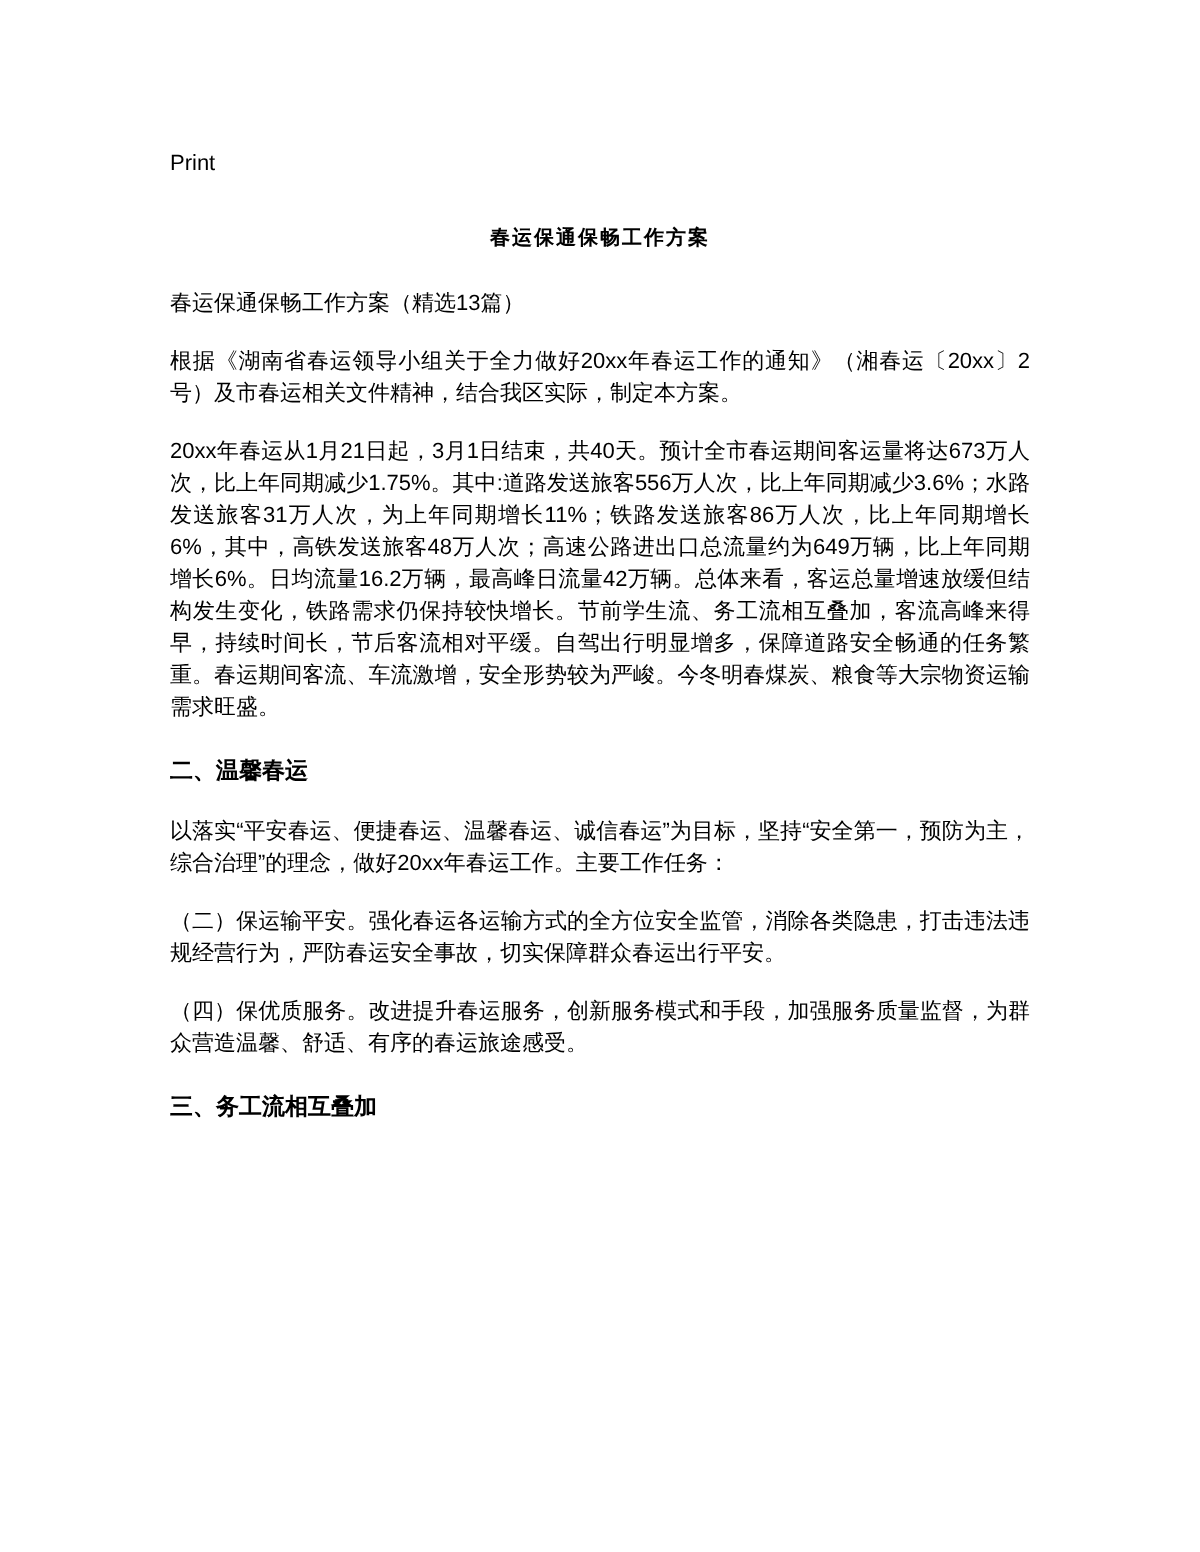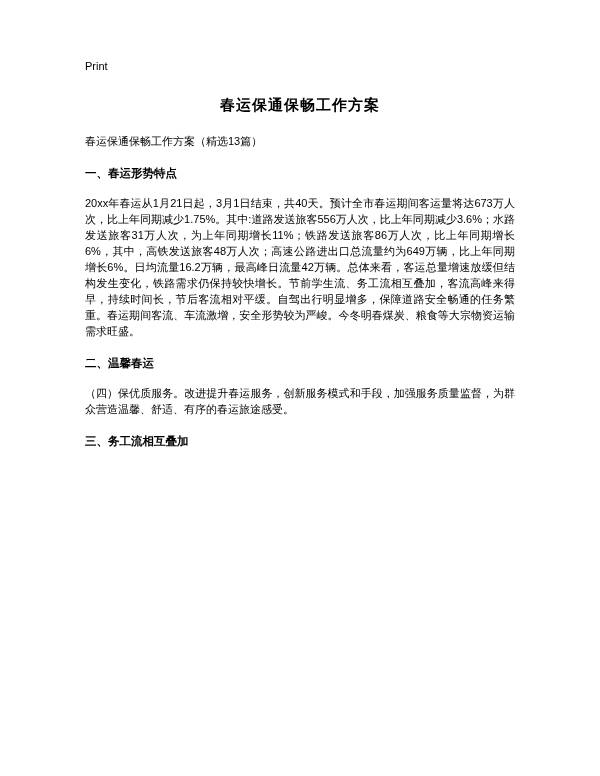--- a/index.html
+++ b/index.html
@@ -6,35 +6,35 @@
     margin: 0;
     padding: 0;
     background: #ffffff;
   }
   .page {
     position: relative;
     width: 600px;
     height: 643px;
     background: #ffffff;
     box-sizing: border-box;
-    padding: 56px 85px 30px 85px;
+    padding: 72px 85px 30px 85px;
     font-family: "Liberation Sans", "DejaVu Sans", sans-serif;
     color: #000000;
     overflow: hidden;
   }
   .print-link {
     font-size: 11px;
     color: #000000;
     margin-bottom: 18px;
     cursor: pointer;
     display: inline-block;
   }
   .doc-title {
     text-align: center;
-    font-size: 15px;
+    font-size: 10px;
     font-weight: bold;
     margin: 6px 0 18px 0;
     letter-spacing: 1px;
   }
   .block {
     font-size: 11px;
     line-height: 16px;
     text-align: justify;
     word-break: break-all;
     margin: 12px 0 13px 0;
@@ -58,28 +58,30 @@
 
 <div class="page">
 
   <span class="print-link">Print</span>
 
   <div class="doc-title">春运保通保畅工作方案</div>
 
   <div class="block plain">春运保通保畅工作方案（精选13篇）</div>
 
 
+  <div class="block">根据《湖南省春运领导小组关于全力做好20xx年春运工作的通知》（湘春运〔20xx〕2号）及市春运相关文件精神，结合我区实际，制定本方案。</div>
 
-  <div class="block heading">一、春运形势特点</div>
 
   <div class="block">20xx年春运从1月21日起，3月1日结束，共40天。预计全市春运期间客运量将达673万人次，比上年同期减少1.75%。其中:道路发送旅客556万人次，比上年同期减少3.6%；水路发送旅客31万人次，为上年同期增长11%；铁路发送旅客86万人次，比上年同期增长6%，其中，高铁发送旅客48万人次；高速公路进出口总流量约为649万辆，比上年同期增长6%。日均流量16.2万辆，最高峰日流量42万辆。总体来看，客运总量增速放缓但结构发生变化，铁路需求仍保持较快增长。节前学生流、务工流相互叠加，客流高峰来得早，持续时间长，节后客流相对平缓。自驾出行明显增多，保障道路安全畅通的任务繁重。春运期间客流、车流激增，安全形势较为严峻。今冬明春煤炭、粮食等大宗物资运输需求旺盛。</div>
 
   <div class="block heading">二、温馨春运</div>
 
+  <div class="block">以落实“平安春运、便捷春运、温馨春运、诚信春运”为目标，坚持“安全第一，预防为主，综合治理”的理念，做好20xx年春运工作。主要工作任务：</div>
 
 
+  <div class="block">（二）保运输平安。强化春运各运输方式的全方位安全监管，消除各类隐患，打击违法违规经营行为，严防春运安全事故，切实保障群众春运出行平安。</div>
 
 
   <div class="block">（四）保优质服务。改进提升春运服务，创新服务模式和手段，加强服务质量监督，为群众营造温馨、舒适、有序的春运旅途感受。</div>
 
   <div class="block heading">三、务工流相互叠加</div>
 
 </div>
 
 </body></html>

